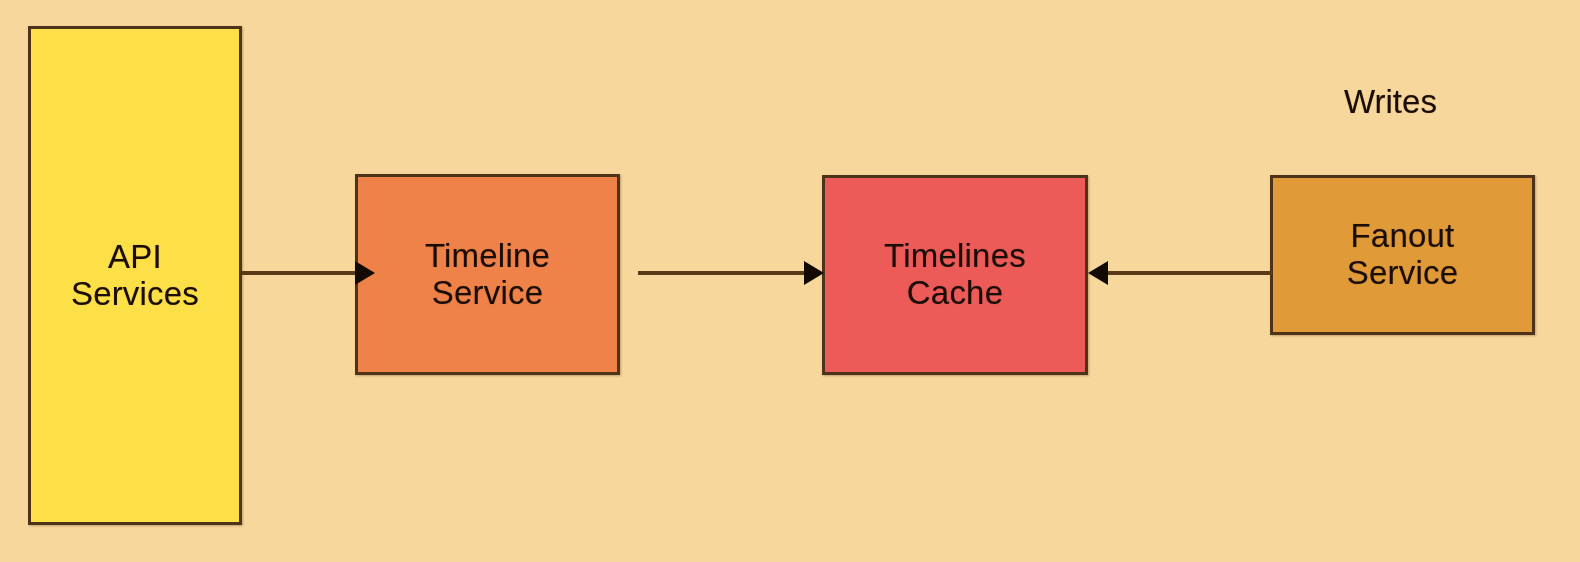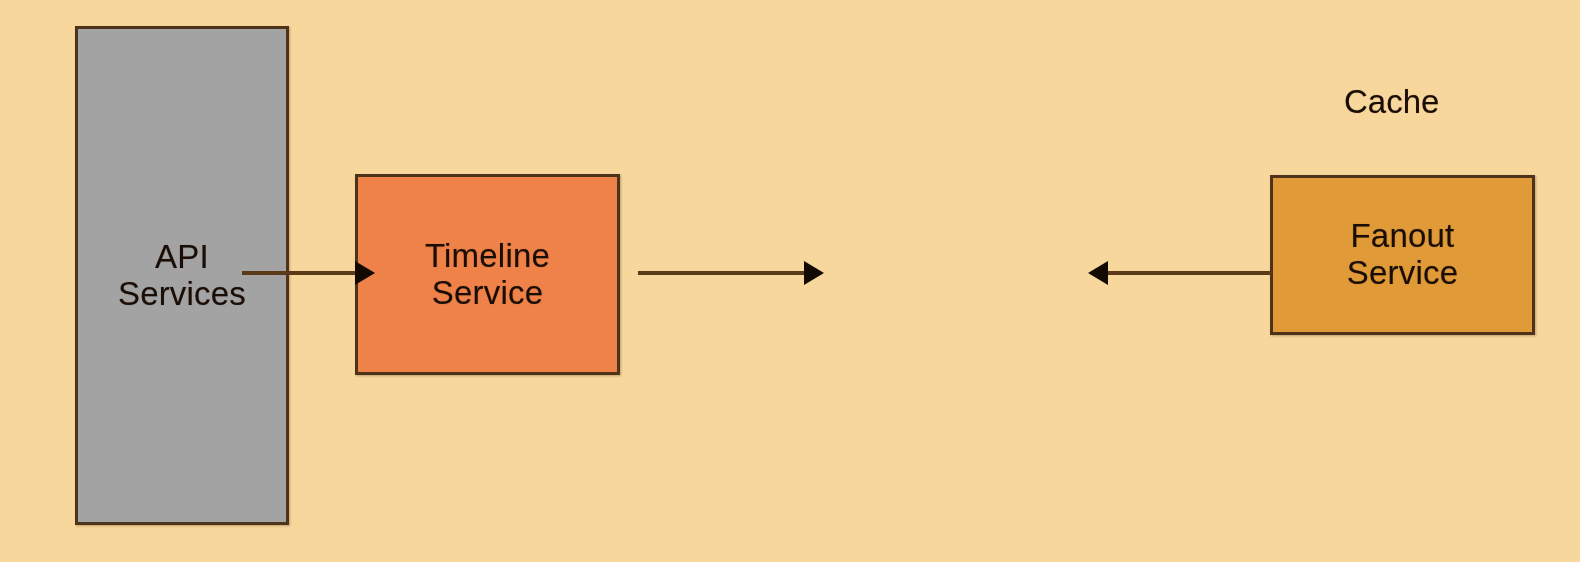--- a/index.html
+++ b/index.html
@@ -102,38 +102,42 @@
     left: 1088px;
     top: 253px;
     width: 184px;
   }
 </style>
 </head>
 <body>
 
 <div id="diagram-canvas" style="background: rgb(247, 215, 155);">
 
-  <div class="node" id="node-api-services" style="background-color: #a3a3a3; border-color: rgb(77, 51, 25); margin-left: 47px;">
+  <div class="node" id="node-api-services" style="background-color: #fde047; border-color: rgb(77, 51, 25);">
     <span class="node-label" style="color: rgb(26, 13, 5);">API
 Services</span>
   </div>
 
   <div class="node" id="node-timeline-service" style="background-color: rgb(238, 130, 72); border-color: rgb(77, 51, 25);">
     <span class="node-label" style="color: rgb(26, 13, 5);">Timeline
 Service</span>
   </div>
 
+  <div class="node" id="node-timelines-cache" style="background-color: rgb(236, 91, 87); border-color: rgb(77, 51, 25);">
+    <span class="node-label" style="color: rgb(26, 13, 5);">Timelines
+Cache</span>
+  </div>
 
   <div class="node" id="node-fanout-service" style="background-color: rgb(224, 154, 55); border-color: rgb(77, 51, 25);">
     <span class="node-label" style="color: rgb(26, 13, 5);">Fanout
 Service</span>
   </div>
 
 
-  <div class="caption" id="caption-writes" style="color: rgb(26, 13, 5);">Cache</div>
+  <div class="caption" id="caption-writes" style="color: rgb(26, 13, 5);">Writes</div>
 
   <div class="connector" id="connector-api-to-timeline">
     <svg width="133" height="40" viewBox="0 0 133 40">
       <line x1="0" y1="20" x2="118" y2="20" stroke="#5a3a18" stroke-width="4"></line>
       <polygon points="113,8 133,20 113,32" fill="#120a03"></polygon>
     </svg>
   </div>
 
   <div class="connector" id="connector-timeline-to-cache">
     <svg width="186" height="40" viewBox="0 0 186 40">

